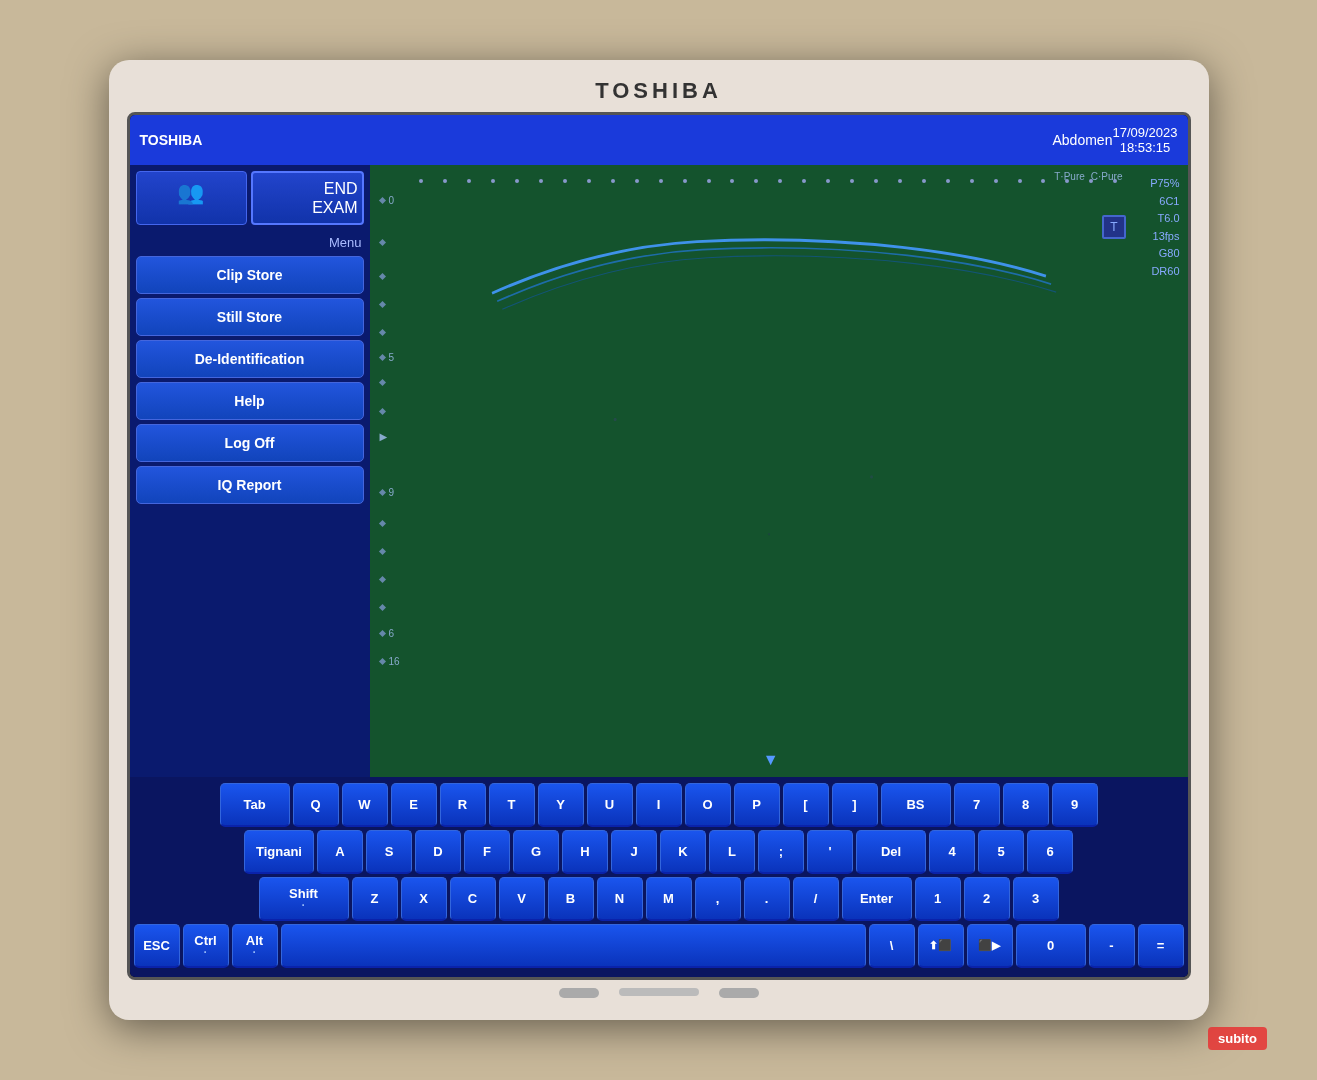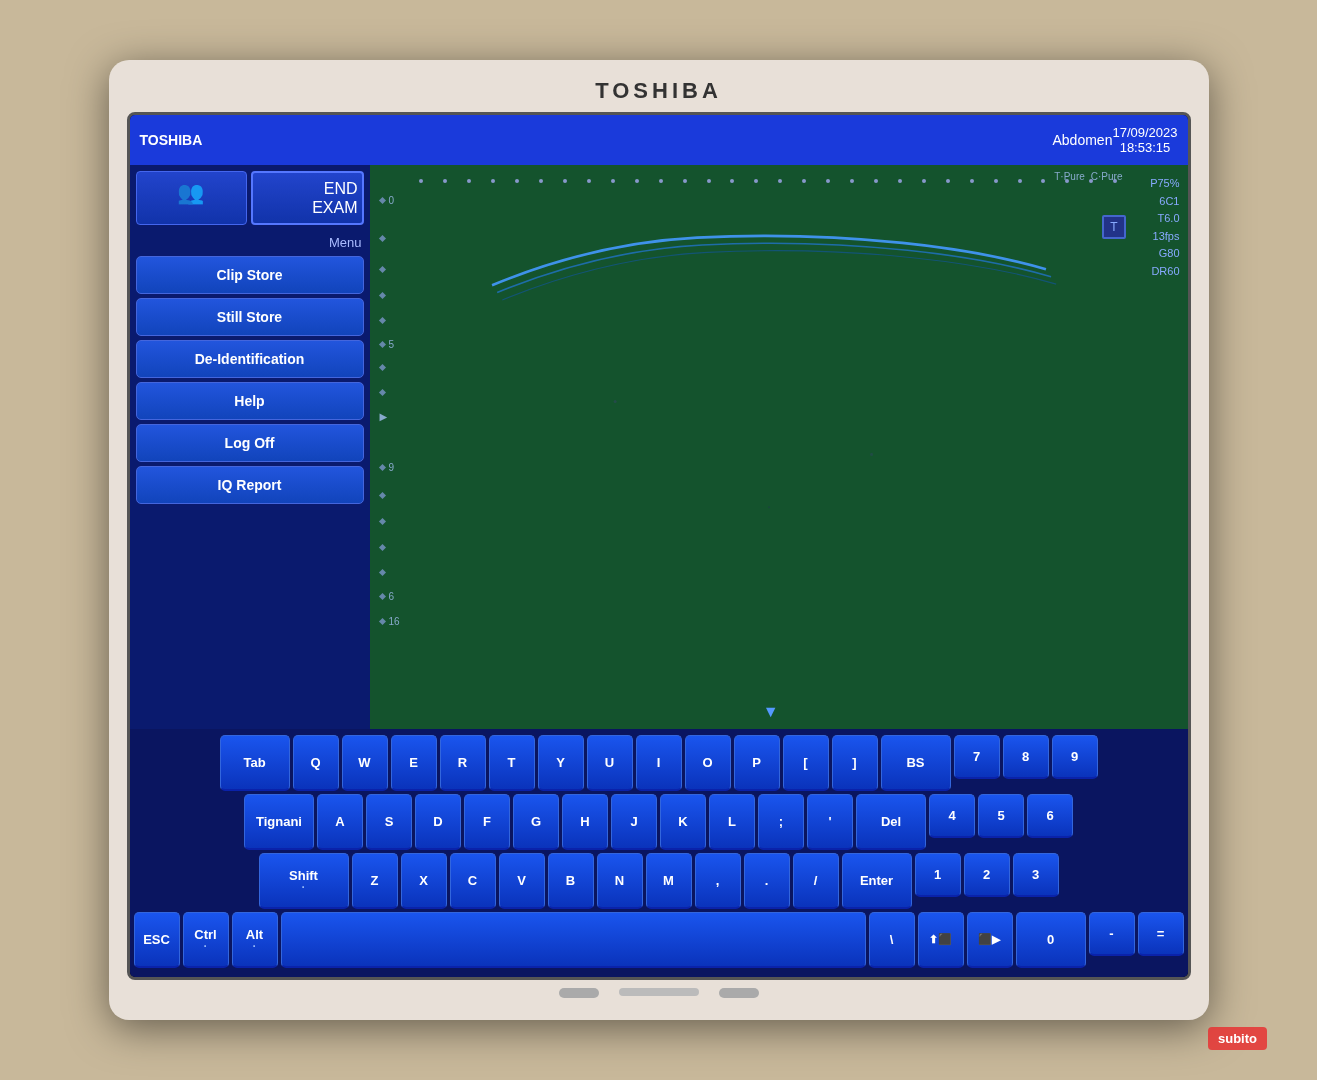--- a/index.html
+++ b/index.html
@@ -197,21 +197,21 @@
       border: 1px solid #3366dd;
       border-bottom: 2px solid #0a22aa;
       border-radius: 5px;
       color: white;
       font-size: 13px;
       font-weight: bold;
       padding: 5px 0;
       cursor: pointer;
       text-align: center;
       min-width: 46px;
-      height: 56px;
+      height: 44px;
       display: flex;
       align-items: center;
       justify-content: center;
       flex-direction: column;
     }
     .key-wide {
       min-width: 70px;
     }
     .key-wider {
       min-width: 90px;

